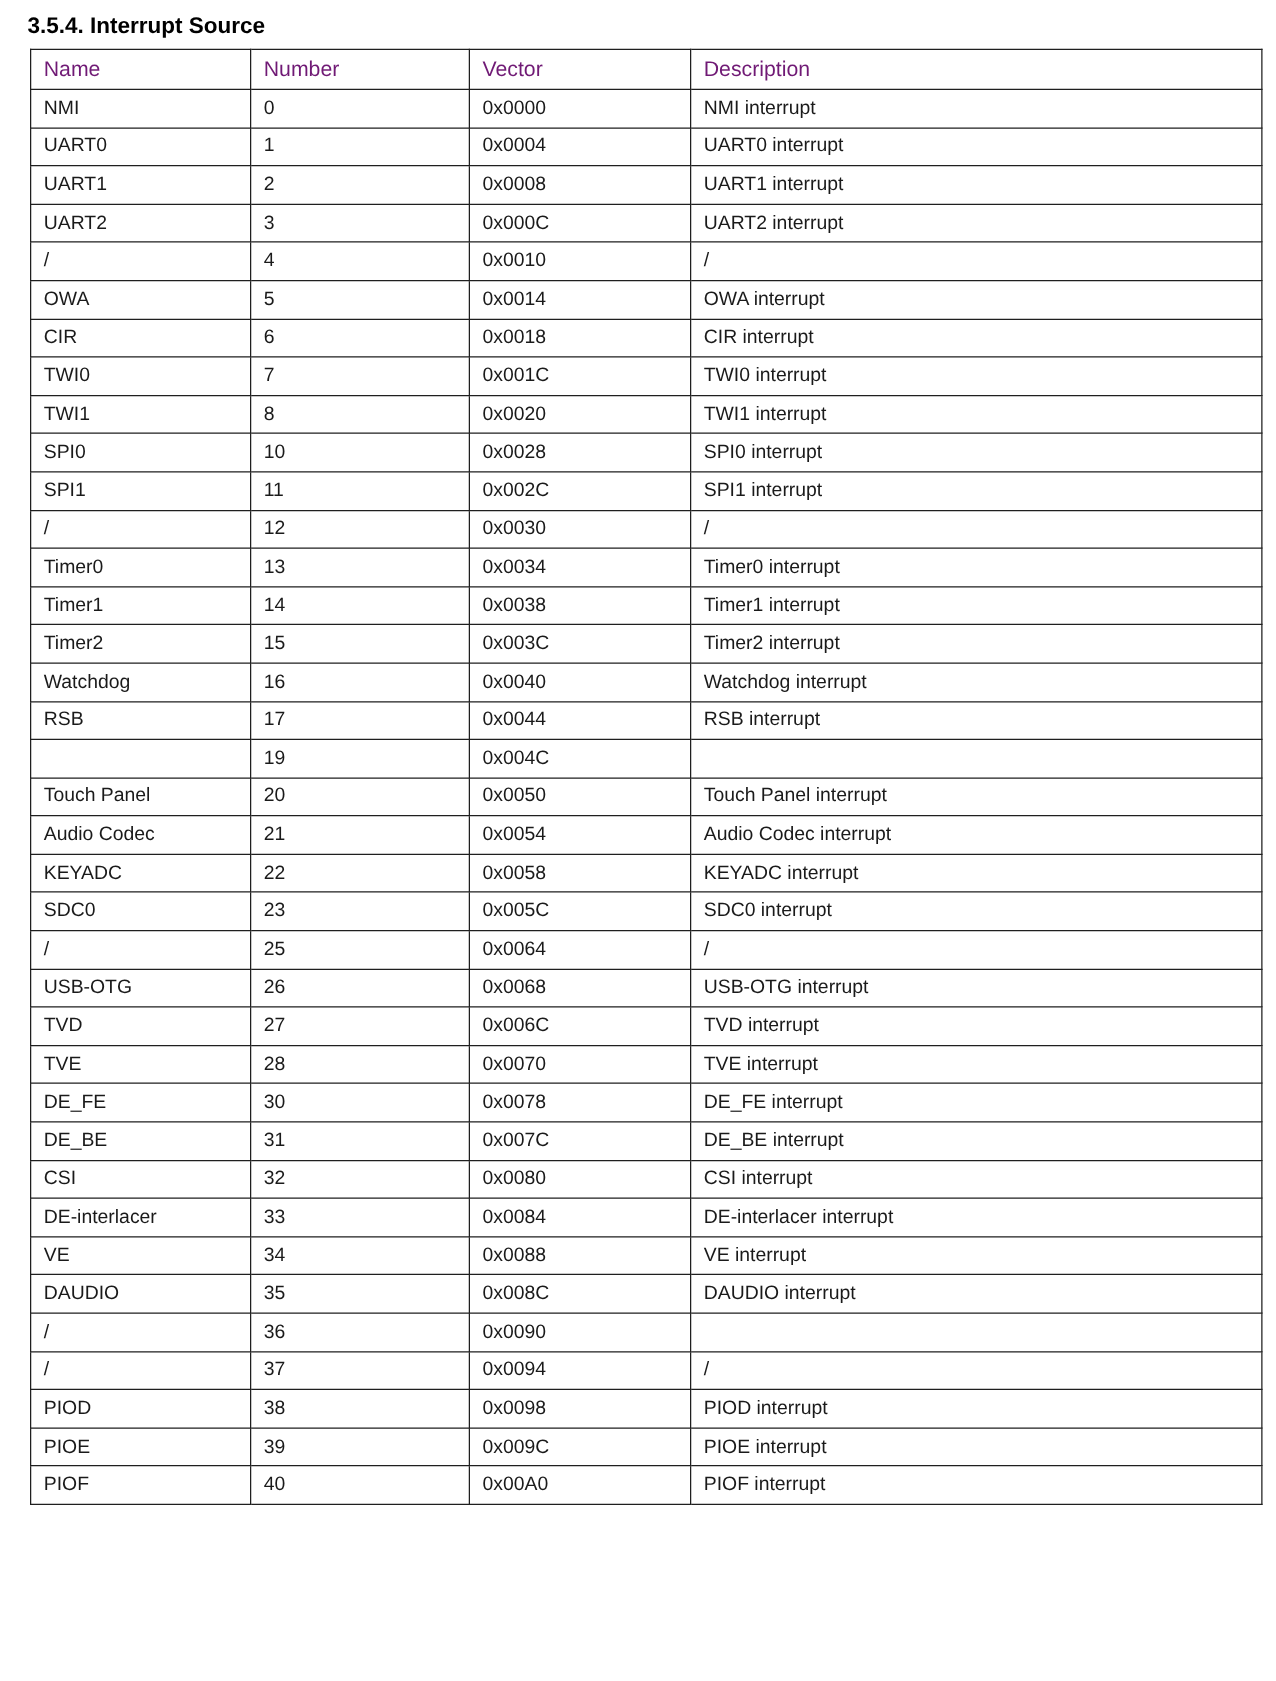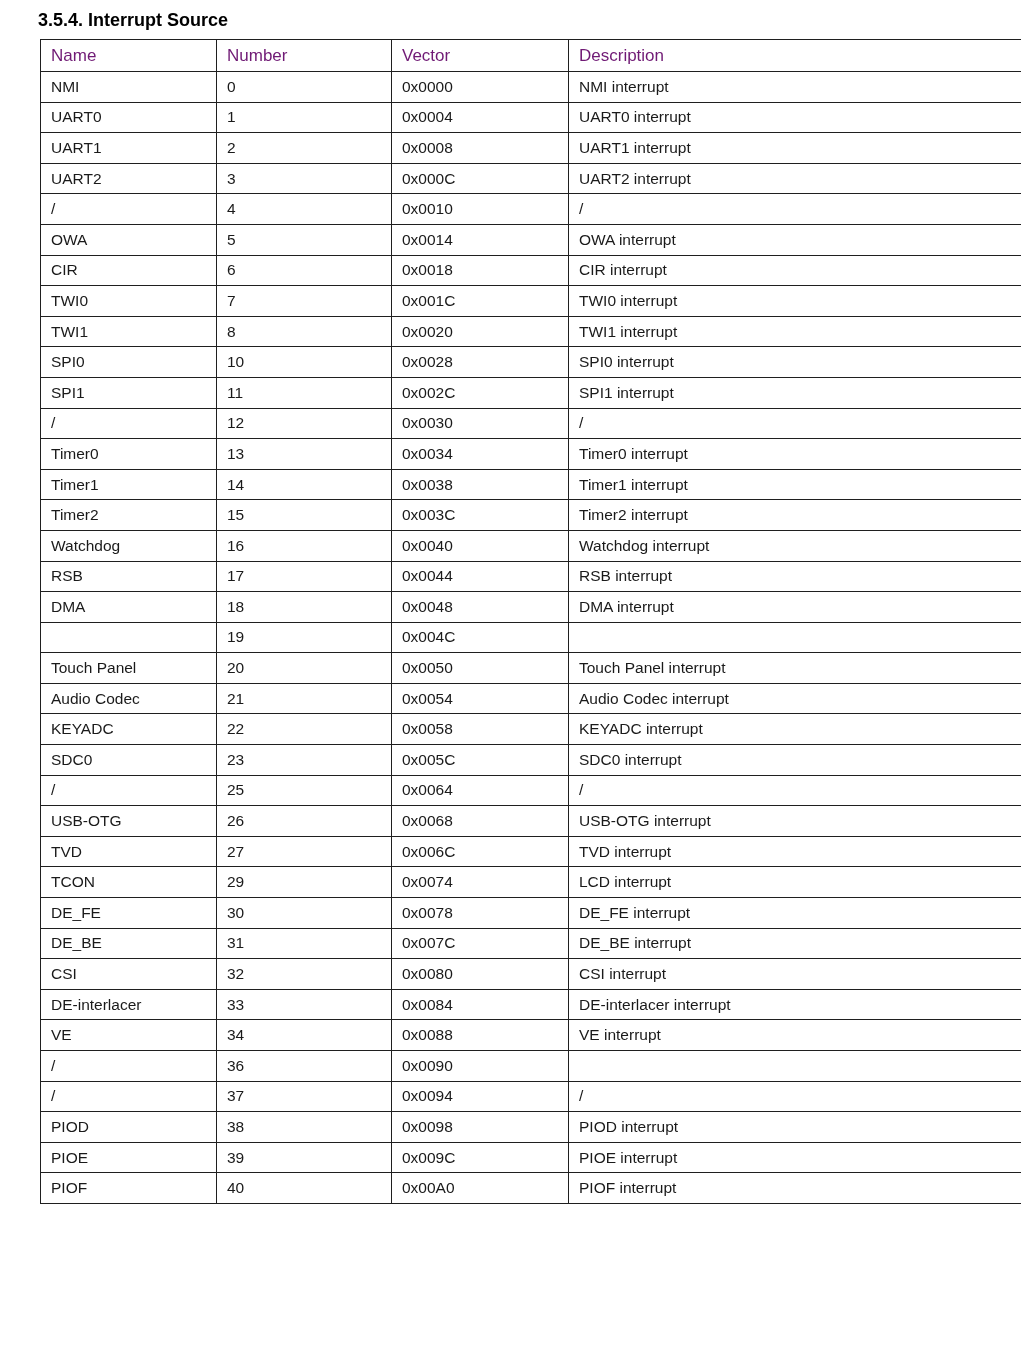--- a/index.html
+++ b/index.html
@@ -7,21 +7,21 @@
     padding: 0;
     background: #ffffff;
     font-family: "Liberation Sans", "DejaVu Sans", sans-serif;
     color: #1a1a1a;
   }
   .page {
     width: 1021px;
     height: 1345px;
     background: #ffffff;
     box-sizing: border-box;
-    padding: 10px 12px 0 38px;
+    padding: 10px 12px 0 22px;
   }
   .section-title {
     font-size: 18px;
     font-weight: bold;
     color: #000000;
     margin: 0 0 8px 0;
     letter-spacing: 0px;
   }
   table.int-table {
     border-collapse: collapse;
@@ -168,26 +168,20 @@
           <td>0x0040</td>
           <td>Watchdog interrupt</td>
         </tr>
         <tr>
           <td>RSB</td>
           <td>17</td>
           <td>0x0044</td>
           <td>RSB interrupt</td>
         </tr>
         <tr>
-          <td>DMA</td>
-          <td>18</td>
-          <td>0x0048</td>
-          <td>DMA interrupt</td>
-        </tr>
-        <tr>
           <td></td>
           <td>19</td>
           <td>0x004C</td>
           <td></td>
         </tr>
         <tr>
           <td>Touch Panel</td>
           <td>20</td>
           <td>0x0050</td>
           <td>Touch Panel interrupt</td>
@@ -222,24 +216,24 @@
           <td>0x0068</td>
           <td>USB-OTG interrupt</td>
         </tr>
         <tr>
           <td>TVD</td>
           <td>27</td>
           <td>0x006C</td>
           <td>TVD interrupt</td>
         </tr>
         <tr>
-          <td>TCON</td>
-          <td>29</td>
-          <td>0x0074</td>
-          <td>LCD interrupt</td>
+          <td>TVE</td>
+          <td>28</td>
+          <td>0x0070</td>
+          <td>TVE interrupt</td>
         </tr>
         <tr>
           <td>DE_FE</td>
           <td>30</td>
           <td>0x0078</td>
           <td>DE_FE interrupt</td>
         </tr>
         <tr>
           <td>DE_BE</td>
           <td>31</td>
@@ -256,20 +250,26 @@
           <td>DE-interlacer</td>
           <td>33</td>
           <td>0x0084</td>
           <td>DE-interlacer interrupt</td>
         </tr>
         <tr>
           <td>VE</td>
           <td>34</td>
           <td>0x0088</td>
           <td>VE interrupt</td>
+        </tr>
+        <tr>
+          <td>DAUDIO</td>
+          <td>35</td>
+          <td>0x008C</td>
+          <td>DAUDIO interrupt</td>
         </tr>
         <tr>
           <td>/</td>
           <td>36</td>
           <td>0x0090</td>
           <td></td>
         </tr>
         <tr>
           <td>/</td>
           <td>37</td>

